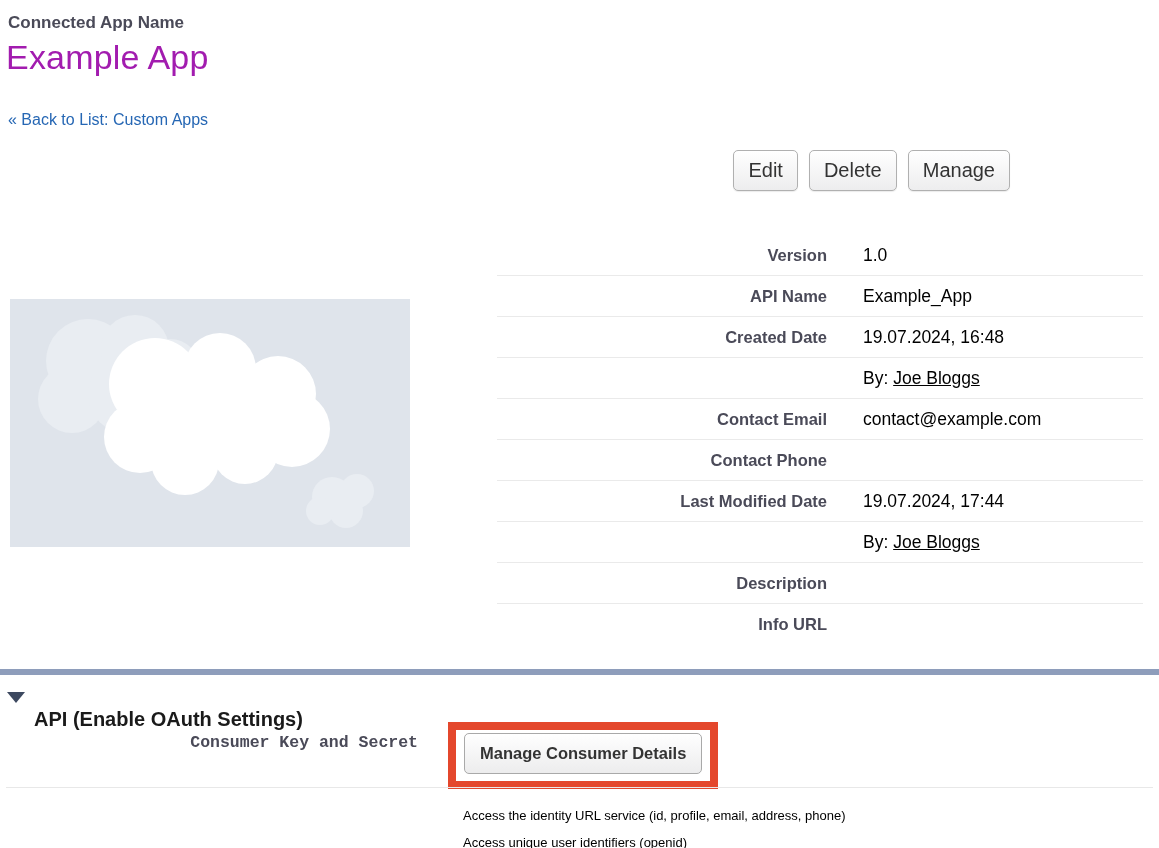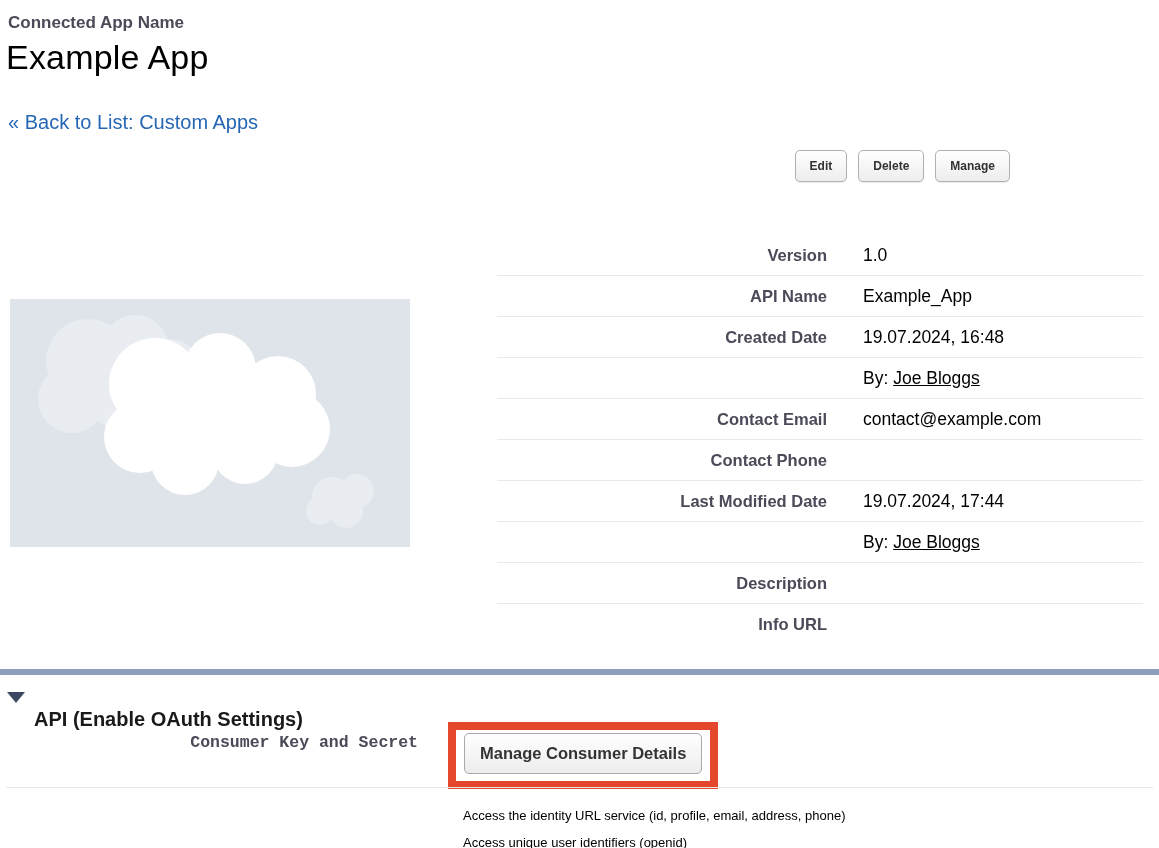--- a/index.html
+++ b/index.html
@@ -24,45 +24,45 @@
     font-size: 17px;
     font-weight: bold;
     color: #4a4a58;
   }
   .app-title {
     position: absolute;
     left: 6px;
     top: 38px;
     font-size: 34px;
     font-weight: 400;
-    color: #000000;
+    color: #a21caf;
     letter-spacing: 0.2px;
   }
   .back-link {
     position: absolute;
     left: 8px;
     top: 111px;
-    font-size: 20px;
+    font-size: 16px;
     color: #2667b4;
     text-decoration: none;
     cursor: pointer;
   }
 
   
   .toolbar {
     position: absolute;
     top: 150px;
     right: 149px;
     display: flex;
     gap: 11px;
   }
   .sf-btn {
     font-family: "Liberation Sans", "DejaVu Sans", sans-serif;
-    font-size: 12px;
-    font-weight: bold;
+    font-size: 20px;
+    font-weight: normal;
     color: #333333;
     background: linear-gradient(#ffffff, #ededee);
     border: 1px solid #b0b0b0;
     border-radius: 5px;
     padding: 8px 14px;
     cursor: pointer;
     box-shadow: 0 1px 1px rgba(0,0,0,0.08);
   }
 
   

